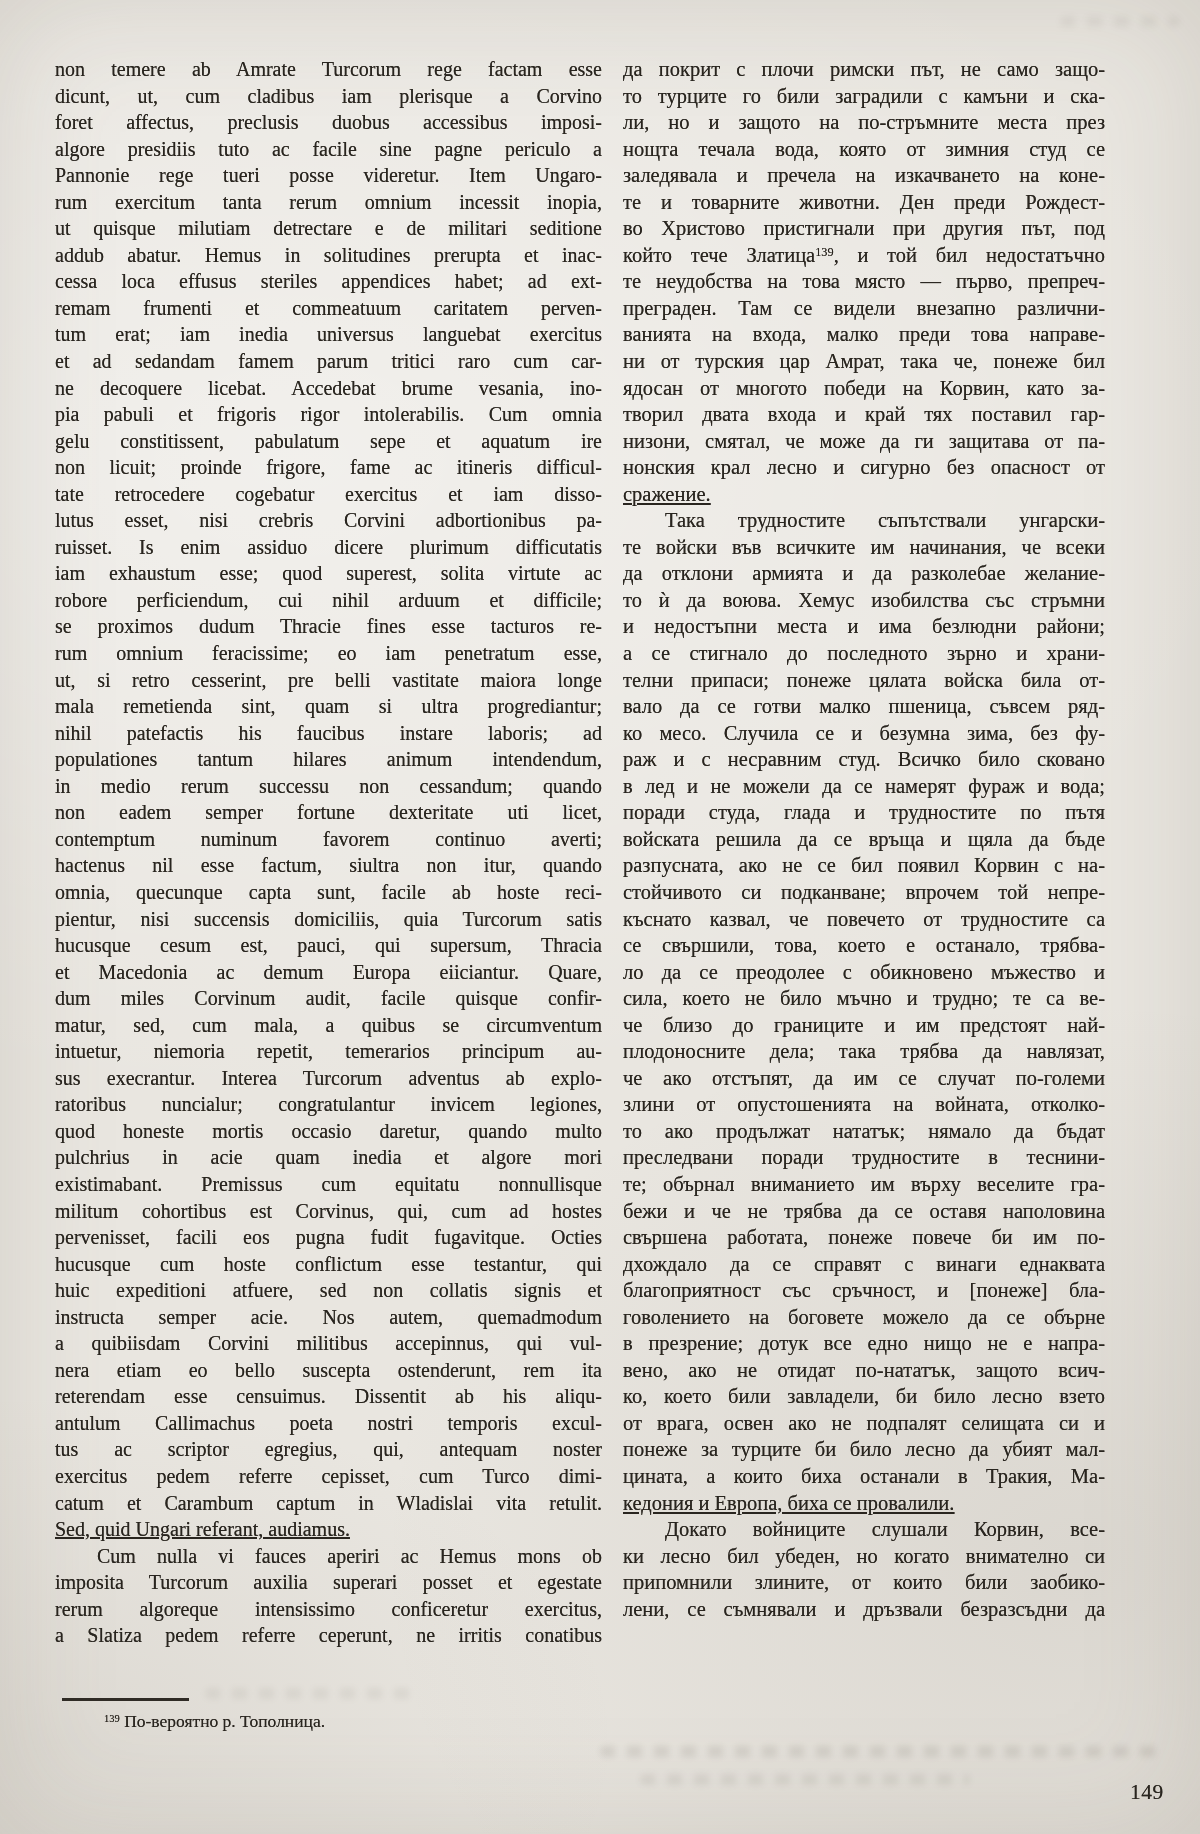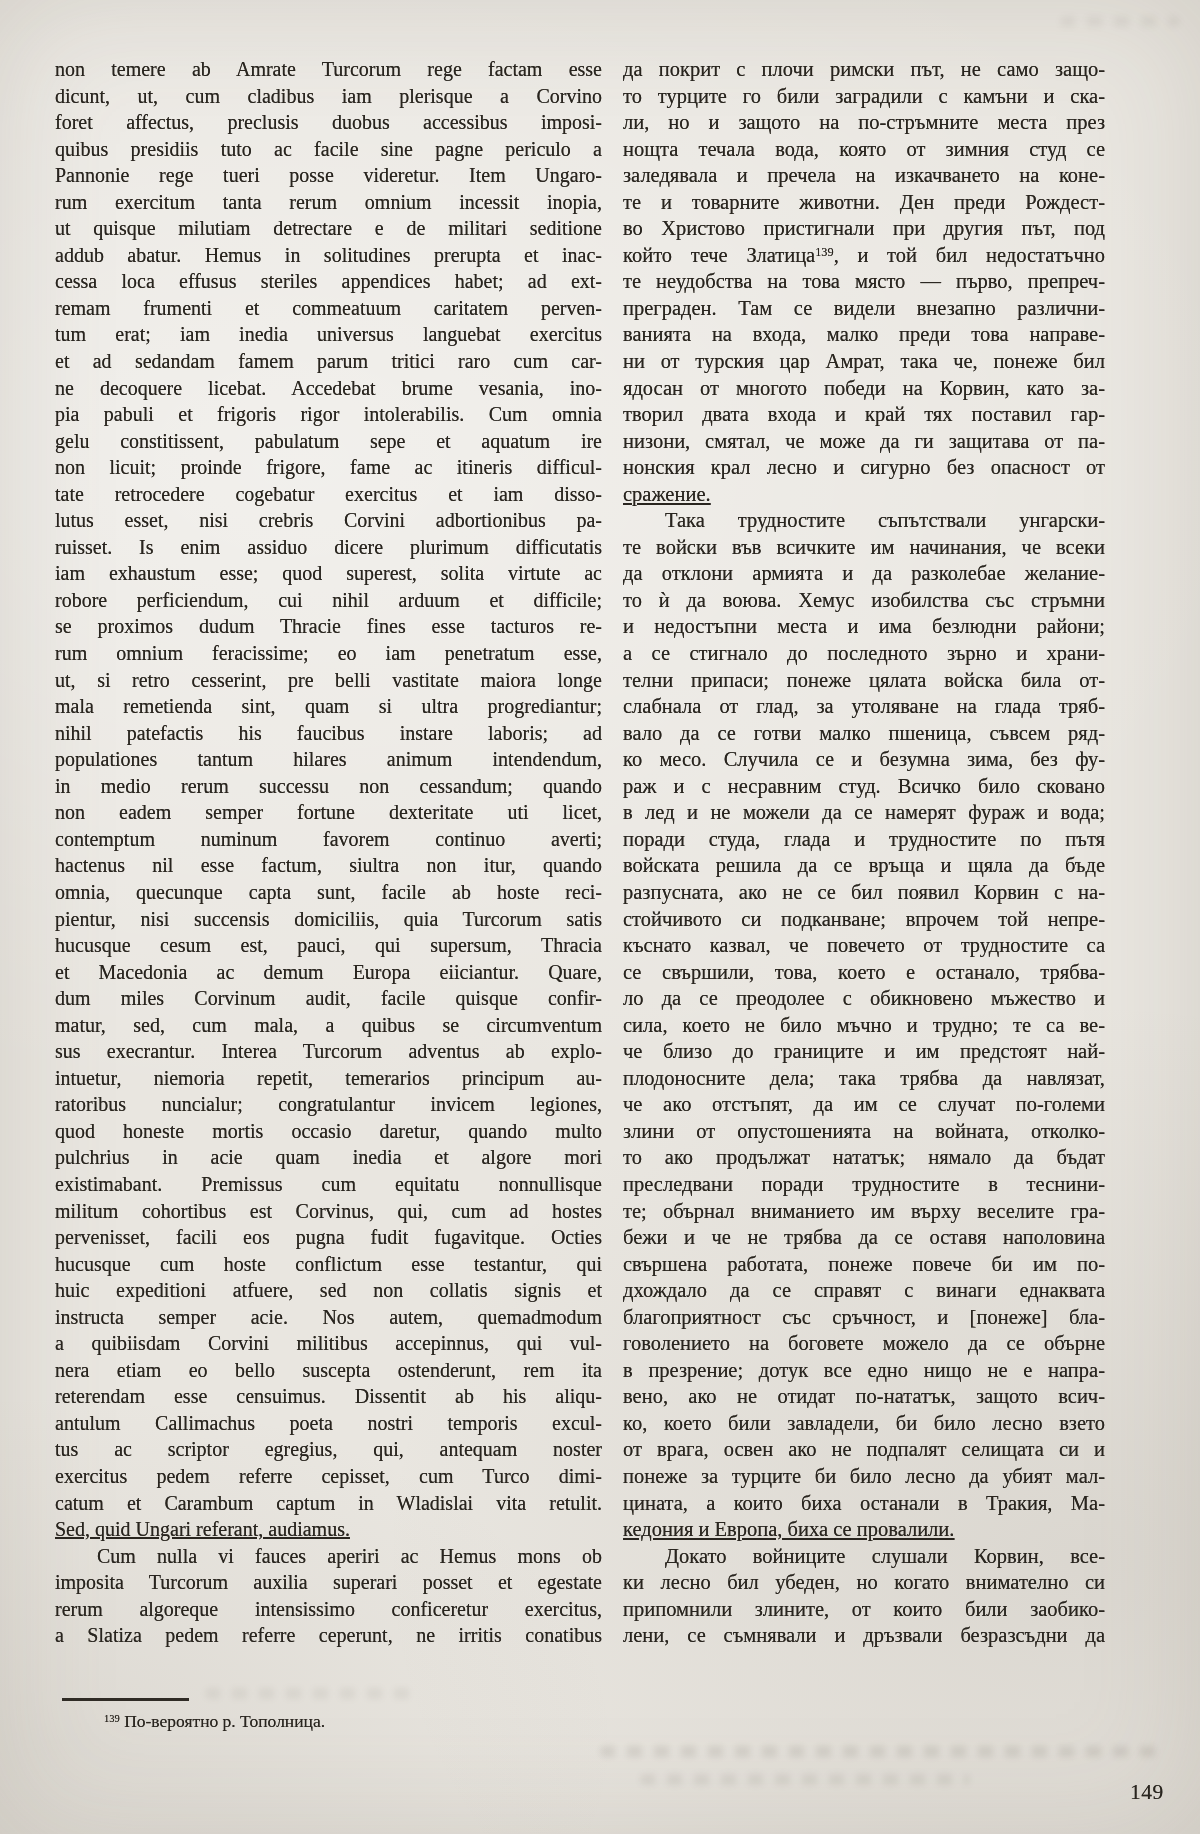--- a/index.html
+++ b/index.html
@@ -78,21 +78,21 @@
 </style>
 </head>
 <body>
 
 <div class="page">
 
   <div class="col latin">
       <div class="line">non temere ab Amrate Turcorum rege factam esse</div>
       <div class="line">dicunt, ut, cum cladibus iam plerisque a Corvino</div>
       <div class="line">foret affectus, preclusis duobus accessibus imposi-</div>
-      <div class="line">quibus presidiis tuto ac facile sine pagne periculo a</div>
+      <div class="line">algore presidiis tuto ac facile sine pagne periculo a</div>
       <div class="line">Pannonie rege tueri posse videretur. Item Ungaro-</div>
       <div class="line">rum exercitum tanta rerum omnium incessit inopia,</div>
       <div class="line">ut quisque milutiam detrectare e de militari seditione</div>
       <div class="line">addub abatur. Hemus in solitudines prerupta et inac-</div>
       <div class="line">cessa loca effusus steriles appendices habet; ad ext-</div>
       <div class="line">remam frumenti et commeatuum caritatem perven-</div>
       <div class="line">tum erat; iam inedia universus languebat exercitus</div>
       <div class="line">et ad sedandam famem parum tritici raro cum car-</div>
       <div class="line">ne decoquere licebat. Accedebat brume vesania, ino-</div>
       <div class="line">pia pabuli et frigoris rigor intolerabilis. Cum omnia</div>
@@ -112,22 +112,22 @@
       <div class="line">in medio rerum successu non cessandum; quando</div>
       <div class="line">non eadem semper fortune dexteritate uti licet,</div>
       <div class="line">contemptum numinum favorem continuo averti;</div>
       <div class="line">hactenus nil esse factum, siultra non itur, quando</div>
       <div class="line">omnia, quecunque capta sunt, facile ab hoste reci-</div>
       <div class="line">pientur, nisi succensis domiciliis, quia Turcorum satis</div>
       <div class="line">hucusque cesum est, pauci, qui supersum, Thracia</div>
       <div class="line">et Macedonia ac demum Europa eiiciantur. Quare,</div>
       <div class="line">dum miles Corvinum audit, facile quisque confir-</div>
       <div class="line">matur, sed, cum mala, a quibus se circumventum</div>
+      <div class="line">intuetur, niemoria repetit, temerarios principum au-</div>
       <div class="line">sus execrantur. Interea Turcorum adventus ab explo-</div>
-      <div class="line">intuetur, niemoria repetit, temerarios principum au-</div>
       <div class="line">ratoribus nuncialur; congratulantur invicem legiones,</div>
       <div class="line">quod honeste mortis occasio daretur, quando multo</div>
       <div class="line">pulchrius in acie quam inedia et algore mori</div>
       <div class="line">existimabant. Premissus cum equitatu nonnullisque</div>
       <div class="line">militum cohortibus est Corvinus, qui, cum ad hostes</div>
       <div class="line">pervenisset, facili eos pugna fudit fugavitque. Octies</div>
       <div class="line">hucusque cum hoste conflictum esse testantur, qui</div>
       <div class="line">huic expeditioni atfuere, sed non collatis signis et</div>
       <div class="line">instructa semper acie. Nos autem, quemadmodum</div>
       <div class="line">a quibiisdam Corvini militibus accepinnus, qui vul-</div>
@@ -162,21 +162,20 @@
       <div class="line">низони, смятал, че може да ги защитава от па-</div>
       <div class="line">нонския крал лесно и сигурно без опасност от</div>
       <div class="line endline">сражение.</div>
       <div class="line indent">Така трудностите съпътствали унгарски-</div>
       <div class="line">те войски във всичките им начинания, че всеки</div>
       <div class="line">да отклони армията и да разколебае желание-</div>
       <div class="line">то ѝ да воюва. Хемус изобилства със стръмни</div>
       <div class="line">и недостъпни места и има безлюдни райони;</div>
       <div class="line">а се стигнало до последното зърно и храни-</div>
       <div class="line">телни припаси; понеже цялата войска била от-</div>
-      <div class="line">слабнала от глад, за утоляване на глада тряб-</div>
       <div class="line">вало да се готви малко пшеница, съвсем ряд-</div>
       <div class="line">ко месо. Случила се и безумна зима, без фу-</div>
       <div class="line">раж и с несравним студ. Всичко било сковано</div>
       <div class="line">в лед и не можели да се намерят фураж и вода;</div>
       <div class="line">поради студа, глада и трудностите по пътя</div>
       <div class="line">войската решила да се връща и щяла да бъде</div>
       <div class="line">разпусната, ако не се бил появил Корвин с на-</div>
       <div class="line">стойчивото си подканване; впрочем той непре-</div>
       <div class="line">къснато казвал, че повечето от трудностите са</div>
       <div class="line">се свършили, това, което е останало, трябва-</div>

